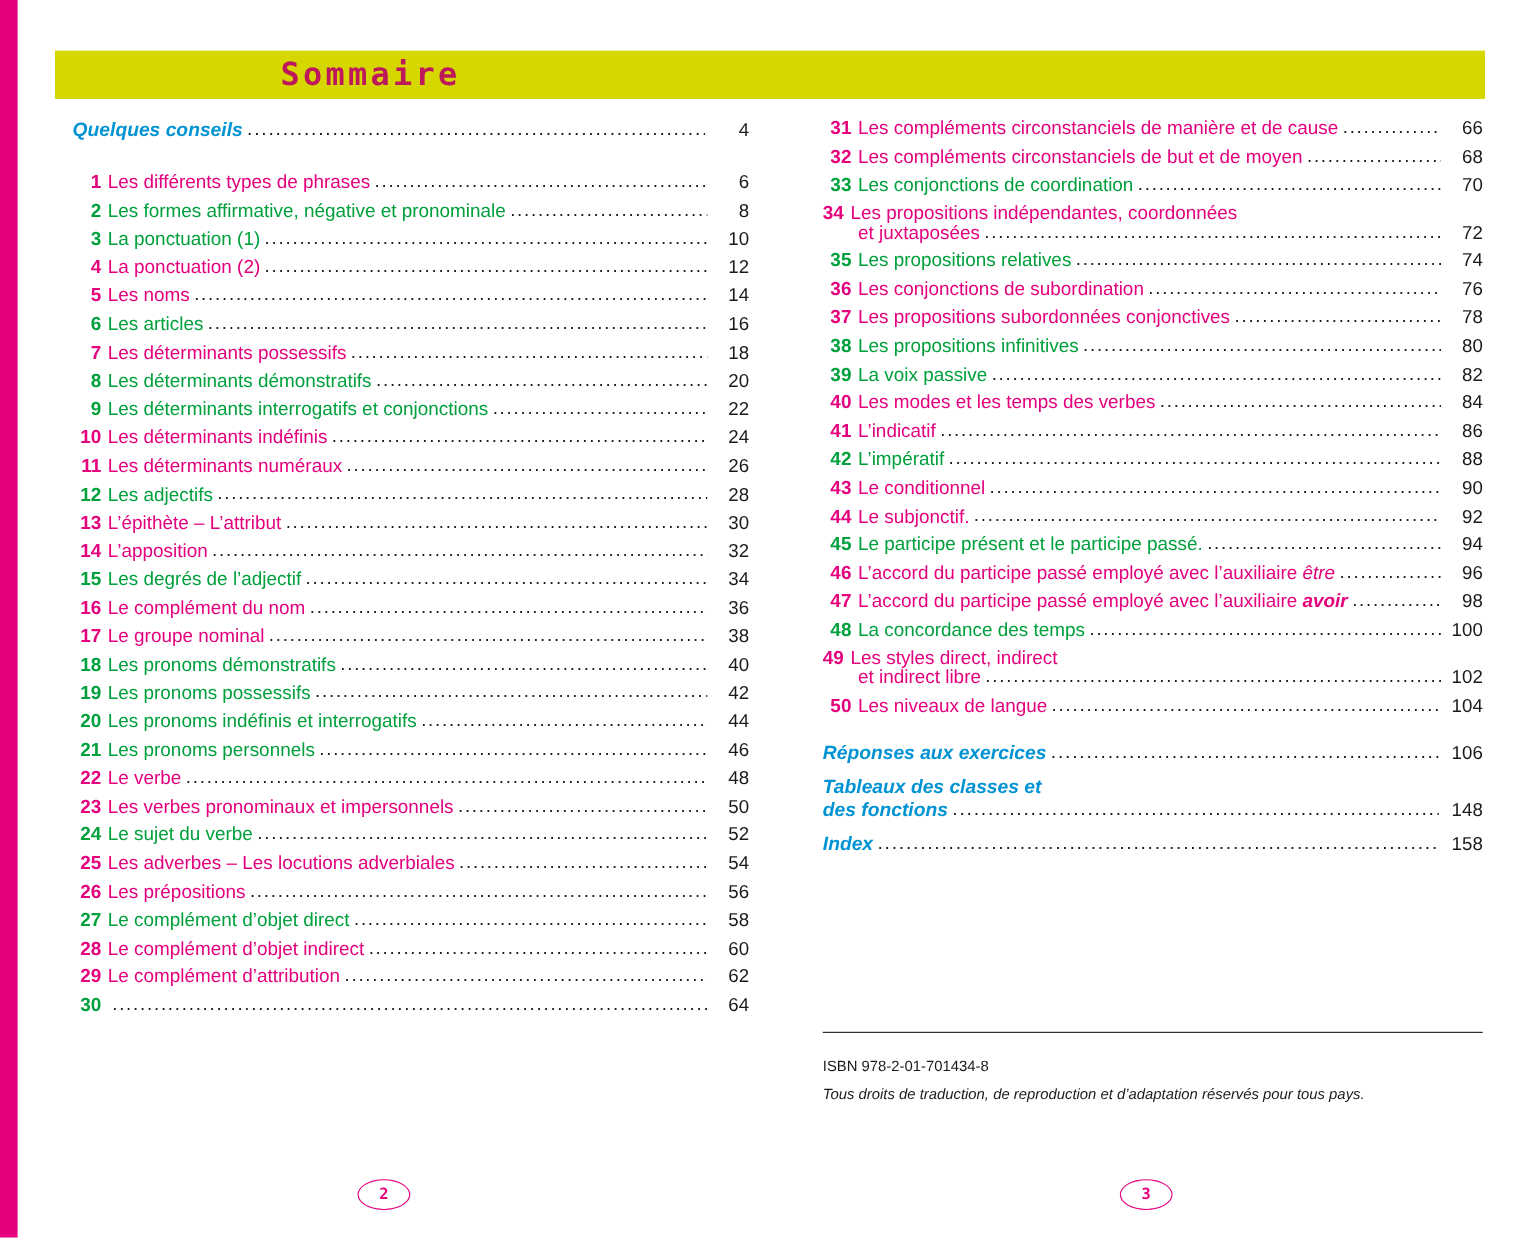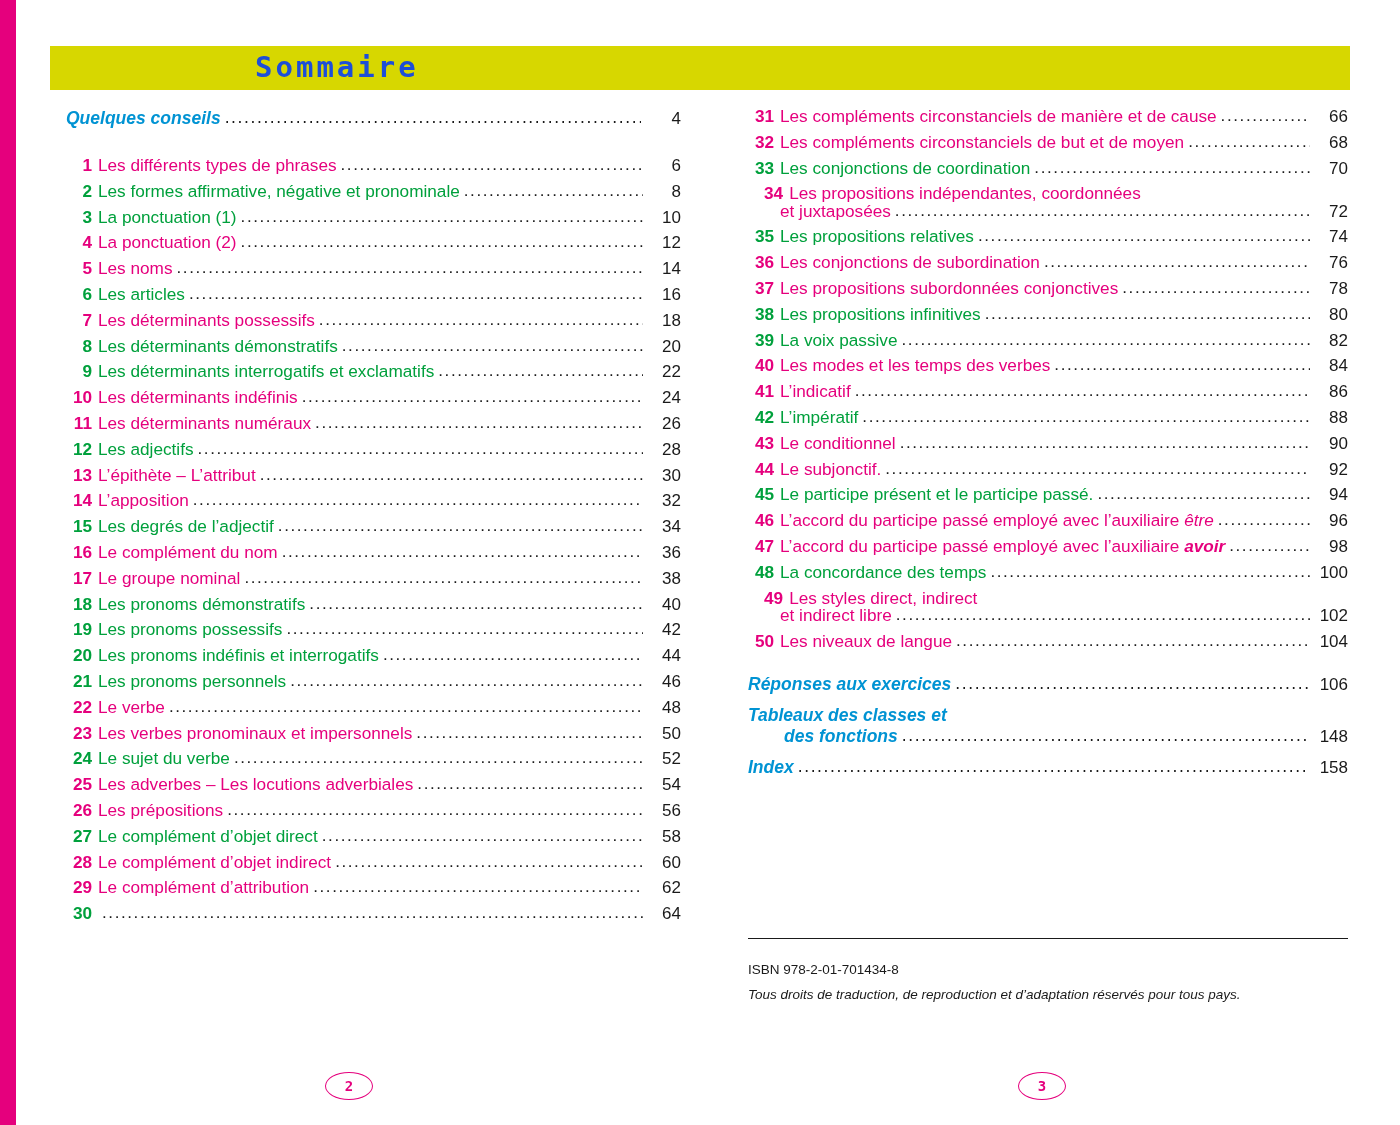--- a/index.html
+++ b/index.html
@@ -37,21 +37,21 @@
     height: 44px;
     background: #d7d700;
   }
   .header-title {
     position: absolute;
     left: 255px;
     top: 50px;
     font-family: "DejaVu Sans Mono", monospace;
     font-size: 29px;
     font-weight: bold;
-    color: #1d4ed8;
+    color: #be185d;
     letter-spacing: 3px;
   }
   .col {
     position: absolute;
     top: 108px;
   }
   .col-left { left: 66px; width: 615px; }
   .col-right { left: 748px; width: 600px; }
   .entry {
     display: flex;
@@ -89,21 +89,20 @@
     text-align: right;
     color: #1a1a1a;
     font-size: 17px;
   }
   .entry.two-line {
     display: block;
     white-space: normal;
   }
   .entry.two-line .line1 {
     display: block;
-    margin-left: 16px;
   }
   .entry.two-line .line2 {
     display: flex;
     align-items: baseline;
     margin-left: 32px;
   }
   .pink { color: #e5007d; }
   .green { color: #00a03c; }
 
   .sec-entry {
@@ -133,21 +132,21 @@
     flex: 0 0 auto;
     min-width: 36px;
     text-align: right;
     color: #1a1a1a;
     font-style: normal;
     font-weight: normal;
     font-size: 17px;
   }
   .sec-entry.two-line { display: block; white-space: normal; }
   .sec-entry.two-line .l1 { display: block; }
-  .sec-entry.two-line .l2 { display: flex; align-items: flex-end; margin-left: 36px; }
+  .sec-entry.two-line .l2 { display: flex; align-items: flex-end; }
 
   .rule {
     position: absolute;
     left: 748px;
     top: 938px;
     width: 600px;
     height: 1px;
     background: #1a1a1a;
   }
   .colophon {
@@ -238,21 +237,21 @@
           <span class="page-no">18</span>
         </div>
         <div class="entry">
           <span class="num green">8</span>
           <span class="title green">Les déterminants démonstratifs</span>
           <span class="dots">..........................................................................................</span>
           <span class="page-no">20</span>
         </div>
         <div class="entry">
           <span class="num green">9</span>
-          <span class="title green">Les déterminants interrogatifs et exclamatifs</span>
+          <span class="title green">Les déterminants interrogatifs et conjonctions</span>
           <span class="dots">..........................................................................................</span>
           <span class="page-no">22</span>
         </div>
         <div class="entry">
           <span class="num pink">10</span>
           <span class="title pink">Les déterminants indéfinis</span>
           <span class="dots">..........................................................................................</span>
           <span class="page-no">24</span>
         </div>
         <div class="entry">

